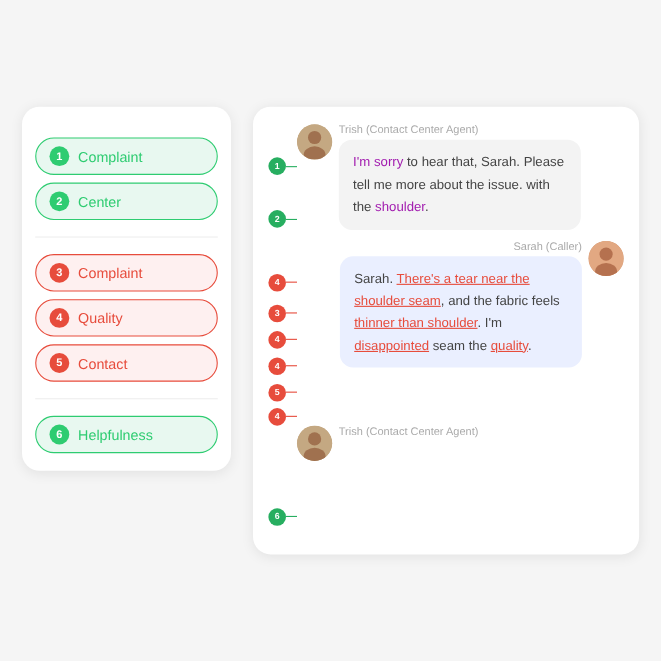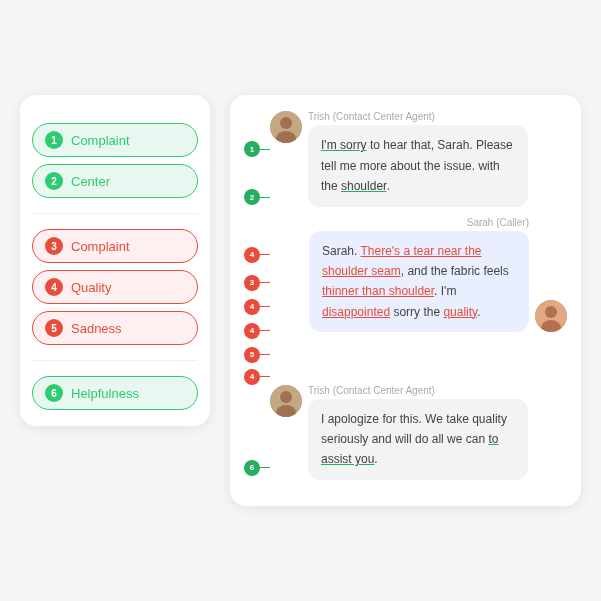--- a/index.html
+++ b/index.html
@@ -89,23 +89,22 @@
     
     .right-panel {
       flex: 1;
       background: white;
       border-radius: 16px;
       padding: 16px 14px;
       box-shadow: 0 2px 12px rgba(0,0,0,0.08);
       position: relative;
     }
     .underline-green {
-      text-decoration: underline;
       text-decoration-color: #27ae60;
-      color: #404040;
+      color: #a21caf;
     }
     .underline-red {
       text-decoration: underline;
       text-decoration-color: #e74c3c;
       color: #e74c3c;
     }
   </style>
 </head>
 <body>
 
@@ -127,21 +126,21 @@
         <div class="tag-item red">
     <span class="tag-number">3</span>
     <span>Complaint</span>
   </div>
         <div class="tag-item red">
     <span class="tag-number">4</span>
     <span>Quality</span>
   </div>
         <div class="tag-item red">
     <span class="tag-number">5</span>
-    <span>Sadness</span>
+    <span>Contact</span>
   </div>
         <div class="divider"></div>
         <div class="tag-item green">
     <span class="tag-number">6</span>
     <span>Helpfulness</span>
   </div>
       </div>
   </div>
 
   <div class="right-panel">
@@ -197,32 +196,32 @@
             <div style="display: flex; align-items: center; margin-top: 4px;">
       <div style="width:16px;height:16px;border-radius:50%;background:#e74c3c;display:flex;align-items:center;justify-content:center;font-size:8px;font-weight:700;color:white;flex-shrink:0;">5</div>
       <div style="height:1.5px;width:10px;background:#e74c3c;"></div>
     </div>
             <div style="display: flex; align-items: center; margin-top: 2px;">
       <div style="width:16px;height:16px;border-radius:50%;background:#e74c3c;display:flex;align-items:center;justify-content:center;font-size:8px;font-weight:700;color:white;flex-shrink:0;">4</div>
       <div style="height:1.5px;width:10px;background:#e74c3c;"></div>
     </div>
           </div>
           <div style="flex: 1 1 0%; display: flex; justify-content: flex-end;">
-    <div style="display:flex;align-items:flex-end;gap:6px;flex-direction:row-reverse;">
+    <div style="display:flex;align-items:flex-start;gap:6px;flex-direction:row-reverse;">
       <div style="width:32px;height:32px;border-radius:50%;background:#d4956d;flex-shrink:0;overflow:hidden;">
         <svg width="32" height="32" viewBox="0 0 32 32">
     <circle cx="16" cy="16" r="16" fill="#e2a882"></circle>
     <circle cx="16" cy="12" r="6" fill="#b5714f"></circle>
     <ellipse cx="16" cy="28" rx="10" ry="8" fill="#b5714f"></ellipse>
   </svg>
       </div>
       <div>
         <div style="font-size:10px;color:#aaa;margin-bottom:3px;text-align:right;">Sarah (Caller)</div>
         <div style="background:#eaefff;border-radius:12px;padding:10px 13px;font-size:12px;color:#444;line-height:1.7;max-width:220px;">
-          <span>Sarah. </span><span class="underline-red">There's a tear near the shoulder seam</span><span>, and the fabric feels </span><span class="underline-red">thinner than shoulder</span><span>. I'm </span><span class="underline-red">disappointed</span><span> sorry the </span><span class="underline-red">quality</span><span>.</span>
+          <span>Sarah. </span><span class="underline-red">There's a tear near the shoulder seam</span><span>, and the fabric feels </span><span class="underline-red">thinner than shoulder</span><span>. I'm </span><span class="underline-red">disappointed</span><span> seam the </span><span class="underline-red">quality</span><span>.</span>
         </div>
       </div>
     </div>
   </div>
         </div>
         <div style="display: flex; align-items: flex-start; margin-bottom: 10px; position: relative;">
           <div style="width: 26px; flex-shrink: 0; padding-top: 75px; display: flex; flex-direction: column;">
             <div style="display: flex; align-items: center;">
     <div style="width:16px;height:16px;border-radius:50%;background:#27ae60;display:flex;align-items:center;justify-content:center;font-size:8px;font-weight:700;color:white;flex-shrink:0;">6</div>
     <div style="height:1.5px;width:10px;background:#27ae60;"></div>
@@ -232,22 +231,19 @@
     <div style="display:flex;align-items:flex-start;gap:6px;">
       <div style="width:32px;height:32px;border-radius:50%;background:#c4a882;flex-shrink:0;overflow:hidden;">
         <svg width="32" height="32" viewBox="0 0 32 32">
     <circle cx="16" cy="16" r="16" fill="#c4a882"></circle>
     <circle cx="16" cy="12" r="6" fill="#a0714f"></circle>
     <ellipse cx="16" cy="28" rx="10" ry="8" fill="#a0714f"></ellipse>
   </svg>
       </div>
       <div>
         <div style="font-size:10px;color:#aaa;margin-bottom:3px;">Trish (Contact Center Agent)</div>
-        <div style="background:#f3f3f3;border-radius:12px;padding:10px 13px;font-size:12px;color:#444;line-height:1.7;max-width:220px;">
-          <span>I apologize for this. We take quality seriously and will do all we can </span><span class="underline-green">to assist you</span><span>.</span>
-        </div>
       </div>
     </div>
   </div>
         </div>
       </div>
   </div>
 </div>
 
 </body></html>

